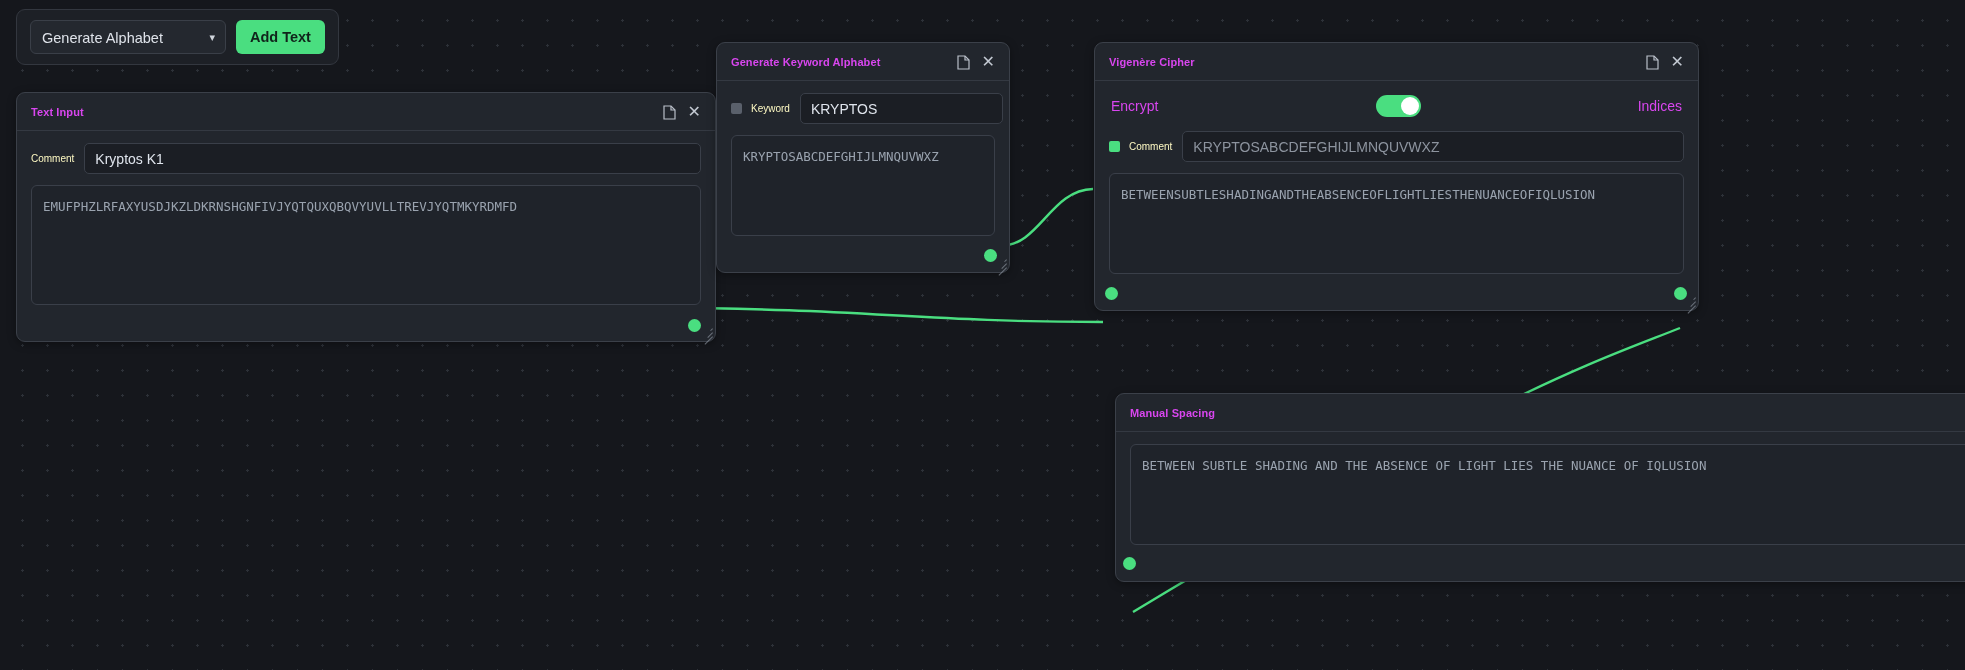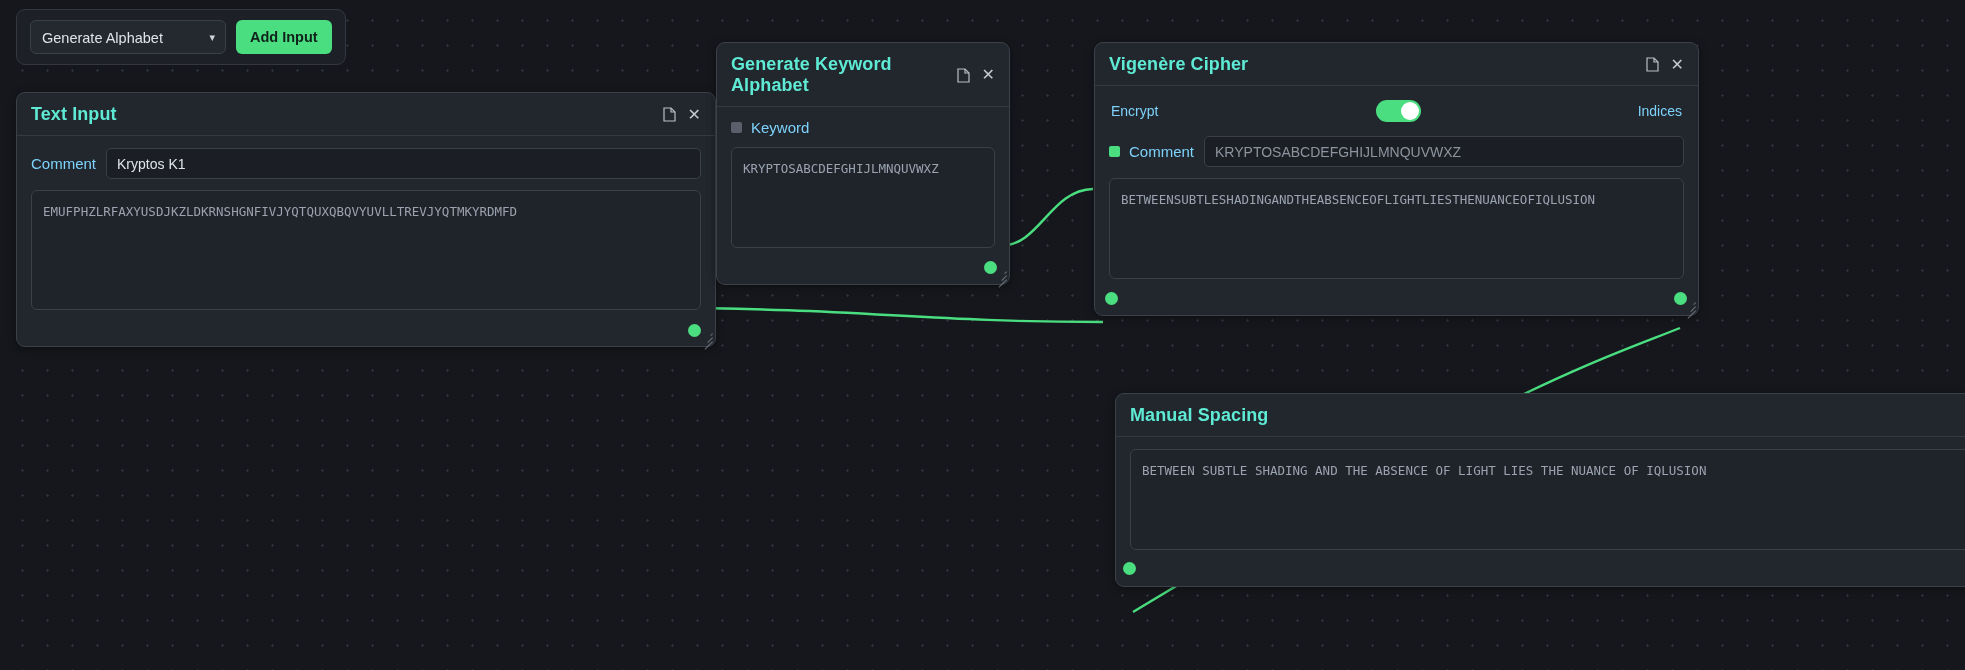--- a/index.html
+++ b/index.html
@@ -90,22 +90,22 @@
     box-shadow: 0 2px 8px rgba(0,0,0,0.35);
   }
   .node-header {
     display: flex;
     align-items: center;
     padding: 11px 14px 10px 14px;
     border-bottom: 1px solid #343942;
   }
   .node-title {
     flex: 1;
-    color: #5eead4;
-    font-size: 18px;
+    color: #d946ef;
+    font-size: 11px;
     font-weight: bold;
     letter-spacing: 0.1px;
   }
   .hdr-icons { display: flex; align-items: center; gap: 12px; }
   .icon-btn {
     color: #b9bfc9;
     cursor: pointer;
     line-height: 1;
     display: inline-flex;
     align-items: center;
@@ -120,22 +120,22 @@
   .node-body { padding: 12px 14px 10px 14px; position: relative; }
 
   
   .field-row {
     display: flex;
     align-items: center;
     margin-bottom: 11px;
     position: relative;
   }
   .field-label {
-    color: #7dd3fc;
-    font-size: 15px;
+    color: #fef9c3;
+    font-size: 10px;
     margin-right: 10px;
     white-space: nowrap;
   }
   .txt-input {
     flex: 1;
     background: #1b1e24;
     border: 1px solid #3a3f49;
     border-radius: 5px;
     color: #dfe4ec;
     font-size: 14px;
@@ -201,21 +201,21 @@
 
   
   .toggle-row {
     display: flex;
     align-items: center;
     justify-content: space-between;
     margin-bottom: 10px;
     padding: 2px 2px 4px 2px;
   }
   .toggle-side {
-    color: #7dd3fc;
+    color: #d946ef;
     font-size: 14px;
   }
   .switch {
     width: 45px; height: 22px;
     border-radius: 11px;
     background: #4ade80;
     position: relative;
     cursor: pointer;
     flex: none;
   }
@@ -247,21 +247,21 @@
     <path d="M 1680 328 C 1600 360 1500 390 1133 612" fill="none" stroke="#4ade80" stroke-width="2.4"></path>
   </svg>
 
   <div class="toolbar">
     <span class="select-wrap">
       <select class="node-select">
         <option>Generate Alphabet</option>
       </select>
       <span class="chev">▾</span>
     </span>
-    <button class="add-btn">Add Input</button>
+    <button class="add-btn">Add Text</button>
   </div>
 
   <div class="node" id="node-text-input">
     <div class="node-header">
       <span class="node-title">Text Input</span>
       <span class="hdr-icons">
         <span class="icon-btn">
           <svg width="13" height="15" viewBox="0 0 13 15">
             <path d="M1 1 h7 l4 4 v9 h-11 z" fill="none" stroke="#b9bfc9" stroke-width="1.2"></path>
             <path d="M8 1 v4 h4" fill="none" stroke="#b9bfc9" stroke-width="1.2"></path>
@@ -296,20 +296,21 @@
             <path d="M8 1 v4 h4" fill="none" stroke="#b9bfc9" stroke-width="1.2"></path>
           </svg>
         </span>
         <span class="close-x">✕</span>
       </span>
     </div>
     <div class="node-body">
       <div class="field-row">
         <span class="port-sq off"></span>
         <span class="field-label">Keyword</span>
+        <input class="txt-input" value="KRYPTOS" style="">
       </div>
       <textarea class="area" rows="4" style="">KRYPTOSABCDEFGHIJLMNQUVWXZ</textarea>
       <div style="height:26px"></div>
       <span class="port-dot on" style="right:12px; bottom:10px;"></span>
       <div class="resize-grip">
           <i></i>
           <i></i>
           <i></i>
         </div>
     </div>

